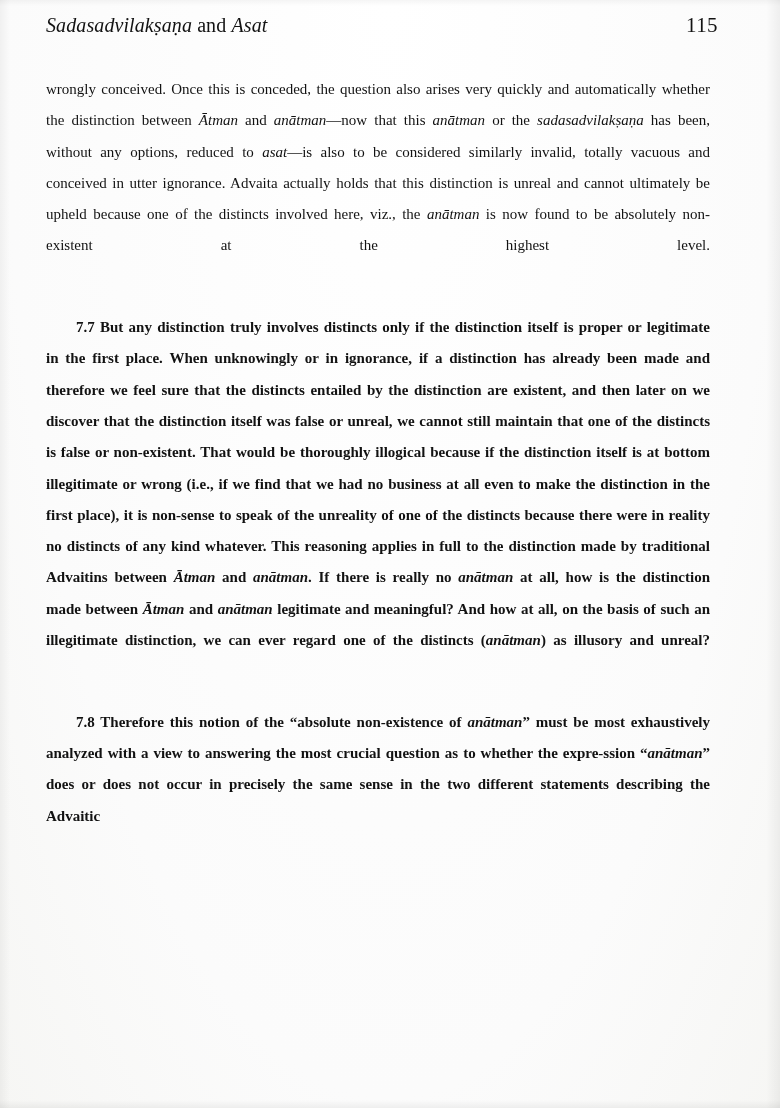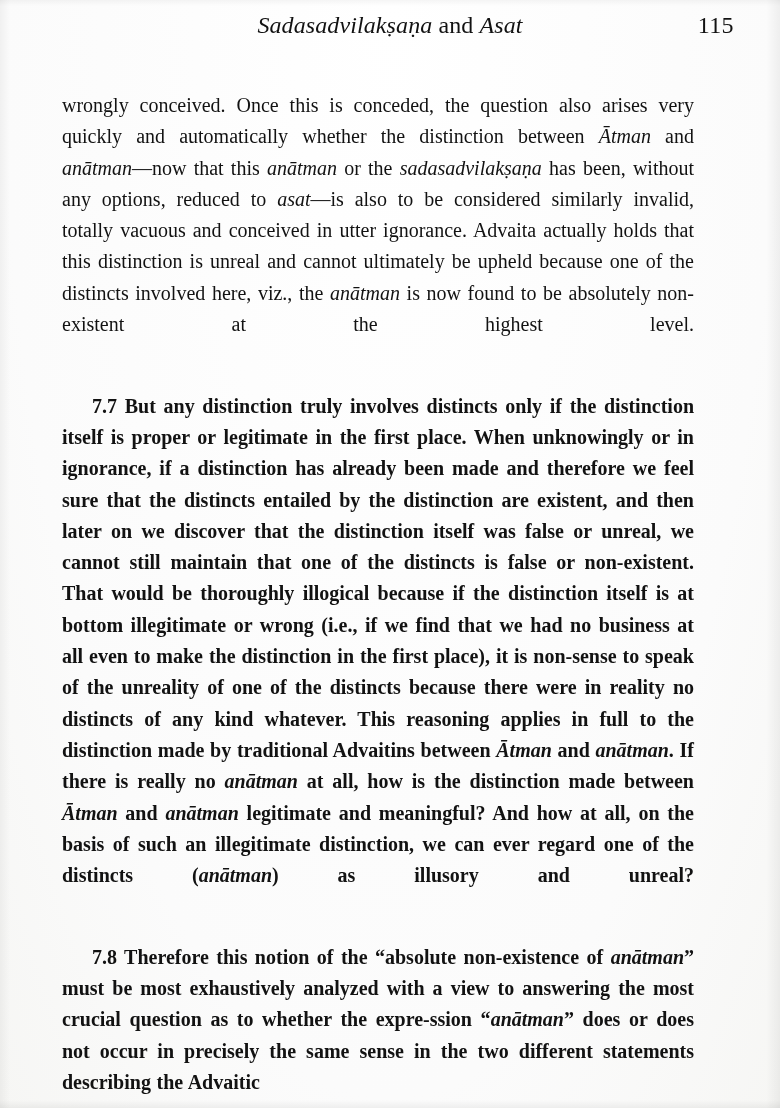--- a/index.html
+++ b/index.html
@@ -29,49 +29,49 @@
     position: absolute;
     left: 46px;
     right: 46px;
     top: 12px;
     height: 30px;
   }
   .rh-title {
     position: absolute;
     left: 0;
     right: 0;
-    text-align: center;
-    font-size: 24px;
+    text-align: left;
+    font-size: 20px;
     line-height: 26px;
     letter-spacing: 0.1px;
     white-space: nowrap;
   }
   .rh-title .ital { font-style: italic; }
   .rh-title .rom  { font-style: normal; }
   .rh-folio {
     position: absolute;
-    right: 0;
+    right: 16px;
     top: 0;
-    font-size: 24px;
+    font-size: 21px;
     line-height: 26px;
     font-style: normal;
     letter-spacing: 0.4px;
   }
 
   
   .textblock {
     position: absolute;
     left: 46px;
     top: 74px;
     width: 664px;
   }
 
   p.para {
-    margin: 16px;
-    font-size: 20px;
+    margin: 0;
+    font-size: 15px;
     line-height: 31.3px;
     text-align: justify;
     text-justify: inter-word;
     word-spacing: 0.6px;
     hyphens: none;
   }
   p.para + p.para { margin-top: 19px; }
   p.para.indent { text-indent: 30px; font-weight: bold; }
   p.para em { font-style: italic; }
 

